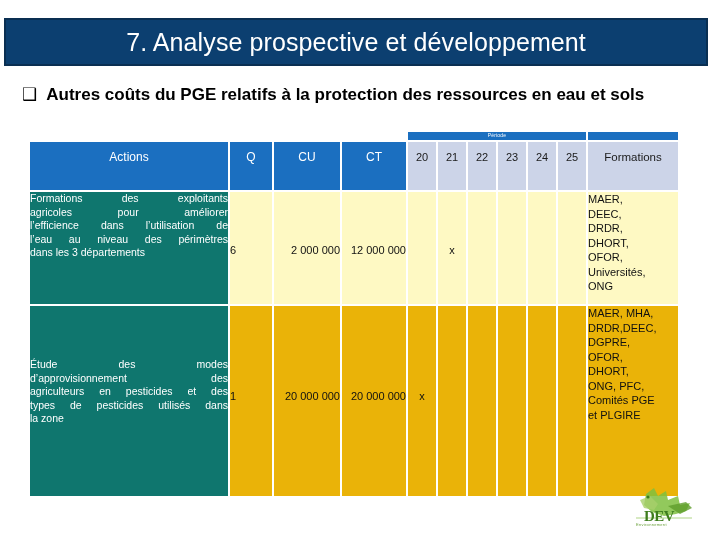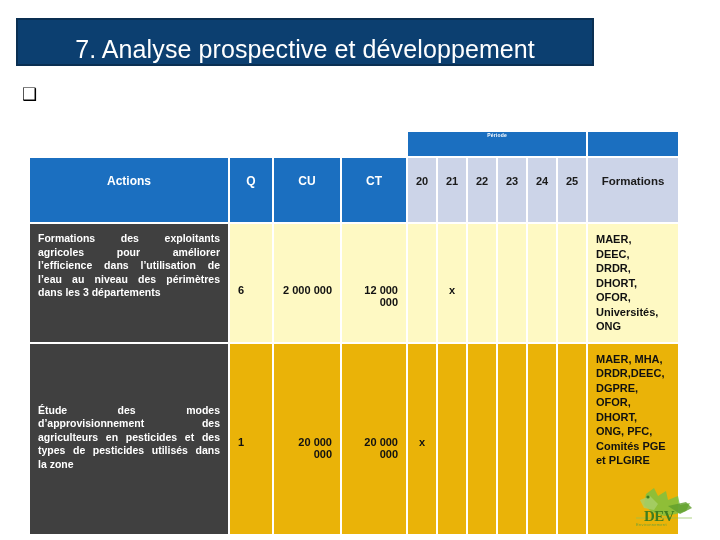--- a/index.html
+++ b/index.html
@@ -12,29 +12,29 @@
     height: 540px;
     position: relative;
     overflow: hidden;
     font-family: "Liberation Sans", sans-serif;
     -webkit-font-smoothing: none;
   }
 
   
   #slide-title-bar {
     position: absolute;
-    left: 16px;
+    left: 4px;
     top: 18px;
-    width: 578px;
+    width: 704px;
     height: 48px;
     background: #0c3f70;
     border: 2px solid #0a2f52;
     box-sizing: border-box;
     display: flex;
-    align-items: flex-end;
+    align-items: center;
     justify-content: center;
   }
   #slide-title-text {
     color: #ffffff;
     font-size: 25px;
     font-weight: 400;
     letter-spacing: 0.1px;
     white-space: nowrap;
   }
 
@@ -66,24 +66,24 @@
   #cost-table {
     position: absolute;
     left: 28px;
     top: 130px;
     width: 652px;
     border-collapse: separate;
     border-spacing: 2px 2px;
     table-layout: fixed;
   }
   #cost-table td, #cost-table th {
-    padding: 8px;
+    padding: 0;
     margin: 0;
     vertical-align: top;
-    font-weight: bold;
+    font-weight: normal;
   }
 
   
   .period-strip {
     background: #1b6fc0;
     height: 8px;
     position: relative;
   }
   .period-strip-label {
     position: absolute;
@@ -117,21 +117,21 @@
     height: 48px;
     line-height: 30px;
     overflow: hidden;
   }
   .hdr-grey.resp {
     font-size: 11.5px;
   }
 
   
   .cell-action {
-    background: #404040;
+    background: #0f766e;
     color: #ffffff;
     font-size: 10.5px;
     line-height: 13.5px;
     text-align: justify;
     text-align-last: justify;
     padding: 12px 3px 6px 4px;
     box-sizing: border-box;
     overflow: hidden;
   }
   .cell-action .last-line {
@@ -192,20 +192,21 @@
 </style>
 </head>
 <body>
 
 <div id="slide-title-bar">
   <div id="slide-title-text">7. Analyse prospective et développement</div>
 </div>
 
 <div id="bullet-heading">
   <span id="bullet-square-icon">❑</span>
+  <span id="bullet-heading-text">Autres coûts du PGE relatifs à la protection des ressources en eau et sols</span>
 </div>
 
 <table id="cost-table">
   <colgroup>
     <col style="width:198px">
     <col style="width:42px">
     <col style="width:66px">
     <col style="width:64px">
     <col style="width:28px">
     <col style="width:28px">

